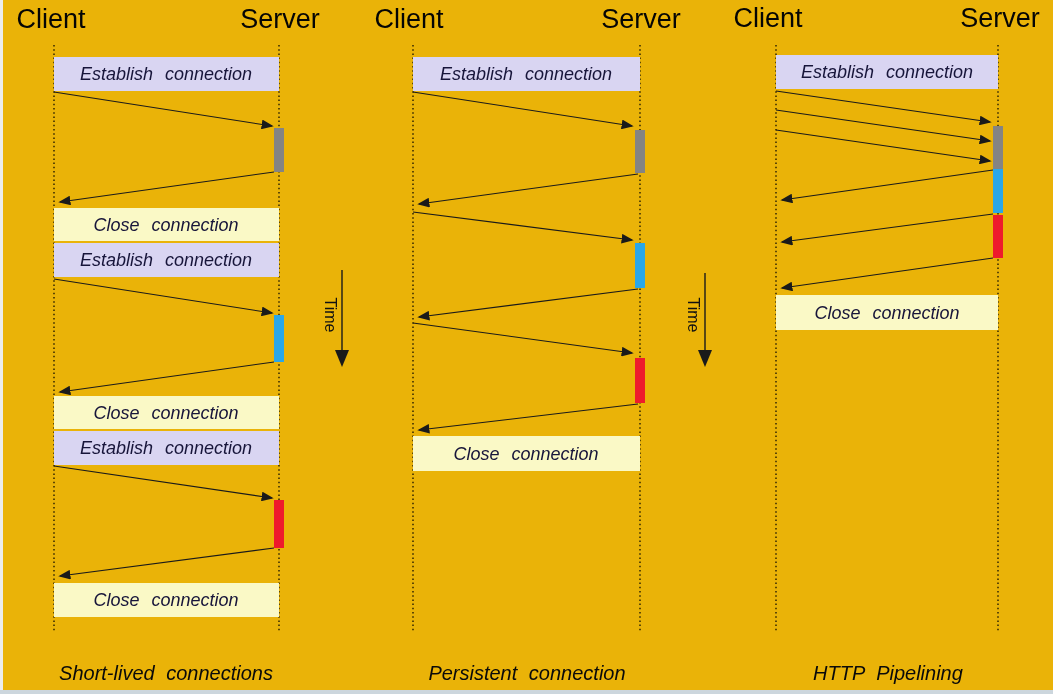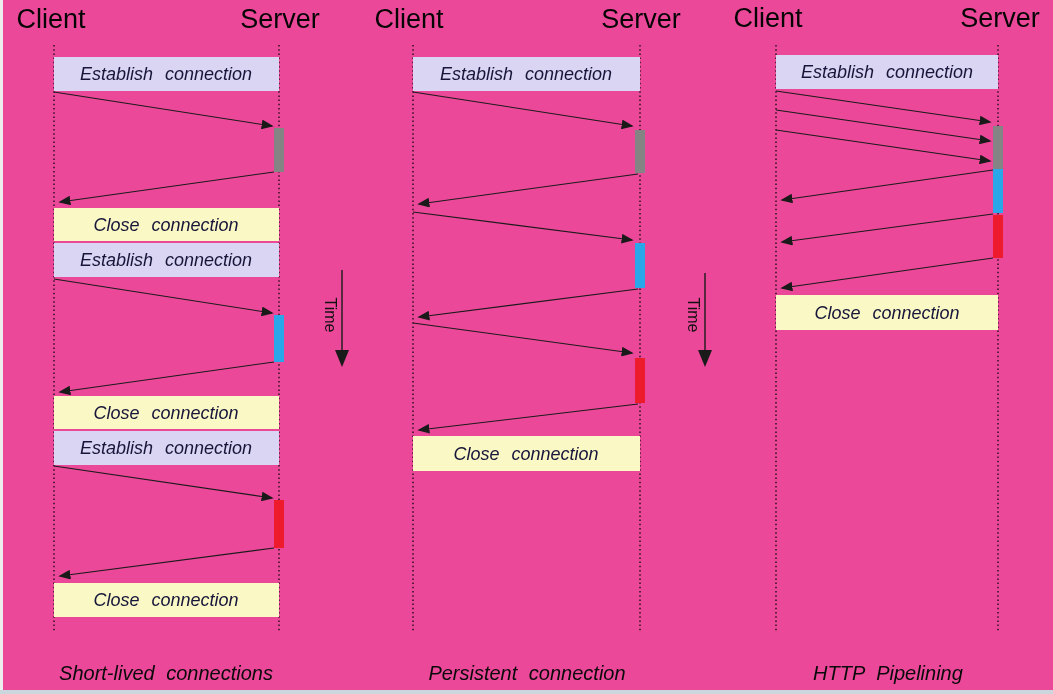--- a/index.html
+++ b/index.html
@@ -1,16 +1,16 @@
 <!DOCTYPE html>
 <html><head>
 <meta charset="utf-8">
 <style>
   html,body{margin:0;padding:0;background:#ffffff;}
-  .page{position:relative;width:1053px;height:694px;background:#ec4899;overflow:hidden;}
+  .page{position:relative;width:1053px;height:694px;background:#eab308;overflow:hidden;}
   svg{display:block;}
   text{font-family:"Liberation Sans","DejaVu Sans",sans-serif;fill:#000000;}
   .header{font-size:27px;fill:#050505;}
   .boxlabel{font-style:italic;font-size:18px;word-spacing:7px;fill:#17153a;}
   .caption{font-style:italic;font-size:20px;word-spacing:6px;fill:#0a0a0a;}
   .timelabel{font-size:16px;fill:#111111;}
   .lifeline{stroke:#000000;stroke-width:1.2;stroke-dasharray:1.5 2.7;fill:none;}
   .msg{stroke:#1a1a1a;stroke-width:1.1;marker-end:url(#arrowhead);}
   .timeline{stroke:#1a1a1a;stroke-width:1.4;}
   .border-strip-left{position:absolute;left:0;top:0;width:3px;height:694px;background:#ededed;}

